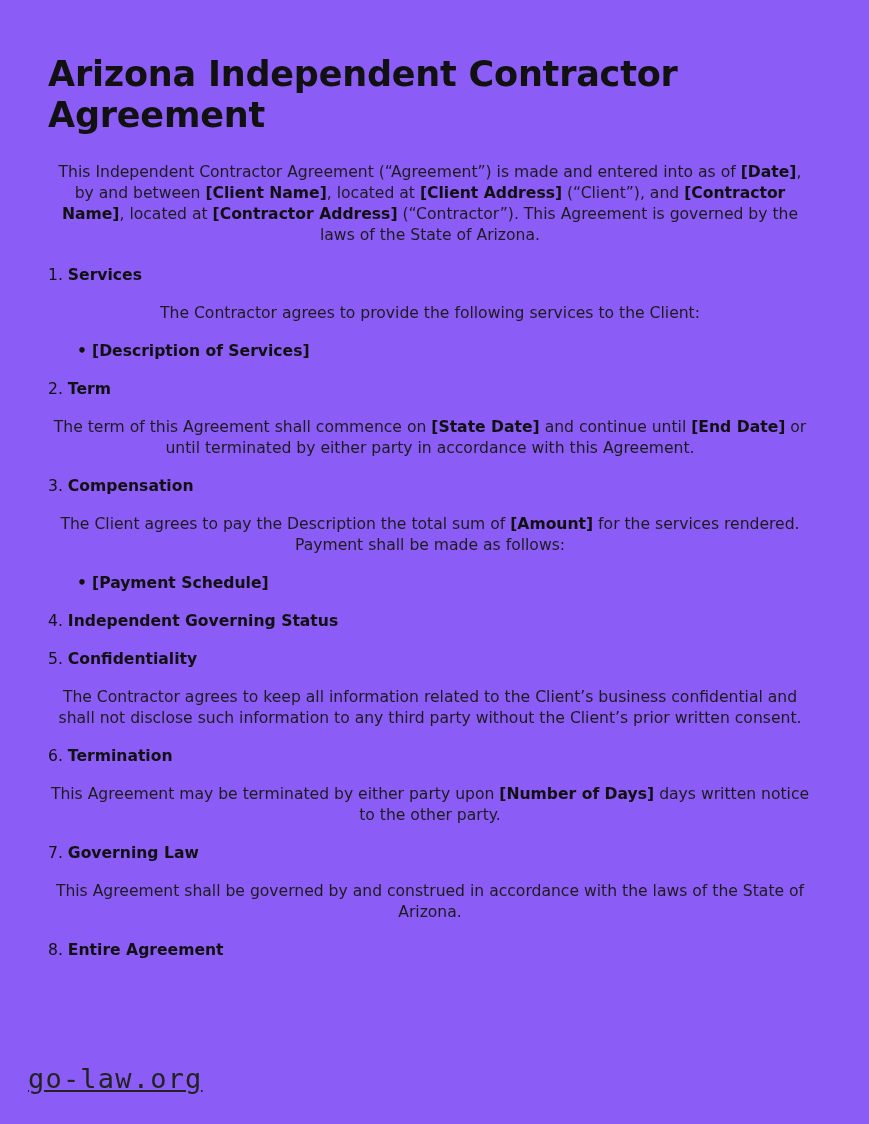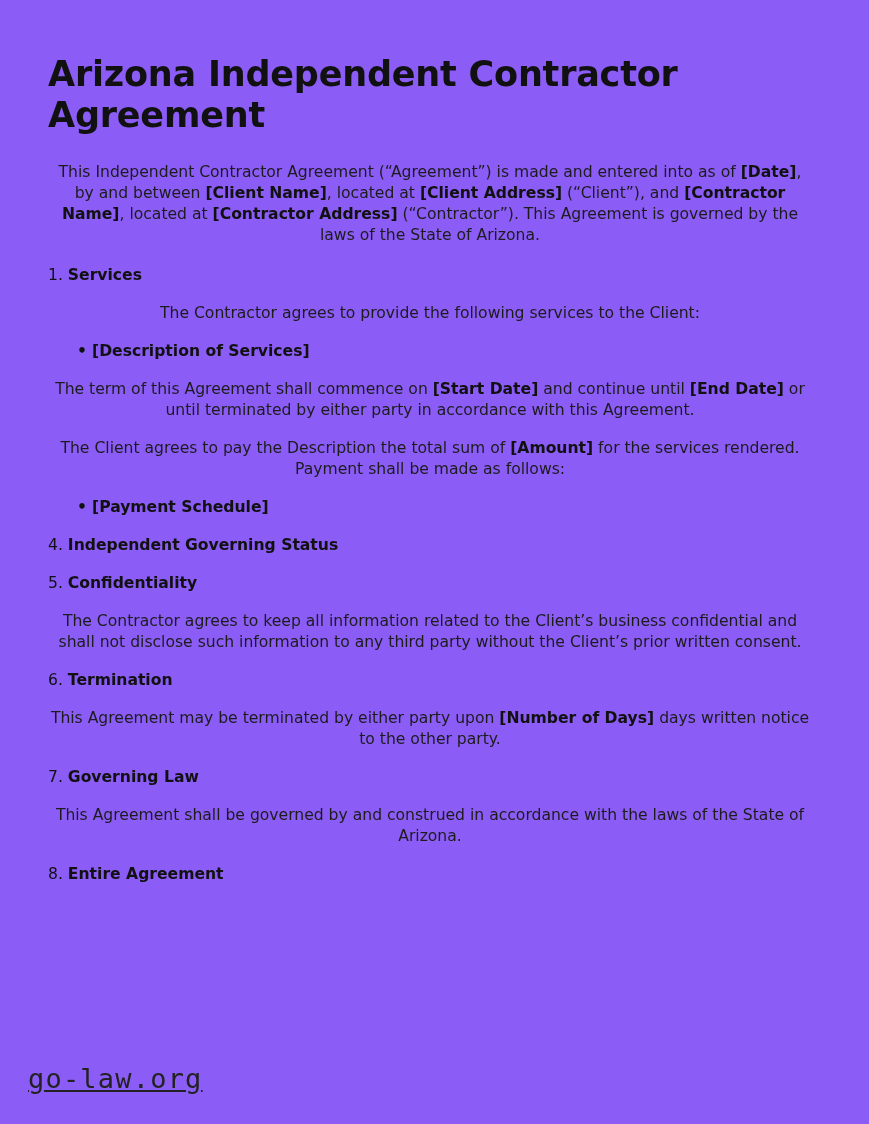--- a/index.html
+++ b/index.html
@@ -127,23 +127,25 @@
     <p class="para intro"><span>This Independent Contractor Agreement (“Agreement”) is made and entered into as of </span><strong class="ph">[Date]</strong><span>, by and between </span><strong class="ph">[Client Name]</strong><span>, located at </span><strong class="ph">[Client Address]</strong><span> (“Client”), and </span><strong class="ph">[Contractor Name]</strong><span>, located at </span><strong class="ph">[Contractor Address]</strong><span> (“Contractor”). This Agreement is governed by the laws of the State of Arizona.</span></p>
 
     <h2 class="section-heading"><span class="sec-num">1.</span>&nbsp;<span class="sec-title">Services</span></h2>
 
     <p class="para">The Contractor agrees to provide the following services to the Client:</p>
 
     <ul class="bullet-list">
       <li><span class="bullet-dot">•</span><span>[Description of Services]</span></li>
     </ul>
 
+    <h2 class="section-heading"><span class="sec-num">2.</span>&nbsp;<span class="sec-title">Term</span></h2>
 
-    <p class="para"><span>The term of this Agreement shall commence on </span><strong class="ph">[Start Date]</strong><span> and continue until </span><strong class="ph">[End Date]</strong><span> or until terminated by either party in accordance with this Agreement.</span></p>
+    <p class="para"><span>The term of this Agreement shall commence on </span><strong class="ph">[State Date]</strong><span> and continue until </span><strong class="ph">[End Date]</strong><span> or until terminated by either party in accordance with this Agreement.</span></p>
 
+    <h2 class="section-heading"><span class="sec-num">3.</span>&nbsp;<span class="sec-title">Compensation</span></h2>
 
     <p class="para"><span>The Client agrees to pay the Description the total sum of </span><strong class="ph">[Amount]</strong><span> for the services rendered. Payment shall be made as follows:</span></p>
 
     <ul class="bullet-list">
       <li><span class="bullet-dot">•</span><span>[Payment Schedule]</span></li>
     </ul>
 
     <h2 class="section-heading"><span class="sec-num">4.</span>&nbsp;<span class="sec-title">Independent Governing Status</span></h2>
 
 

